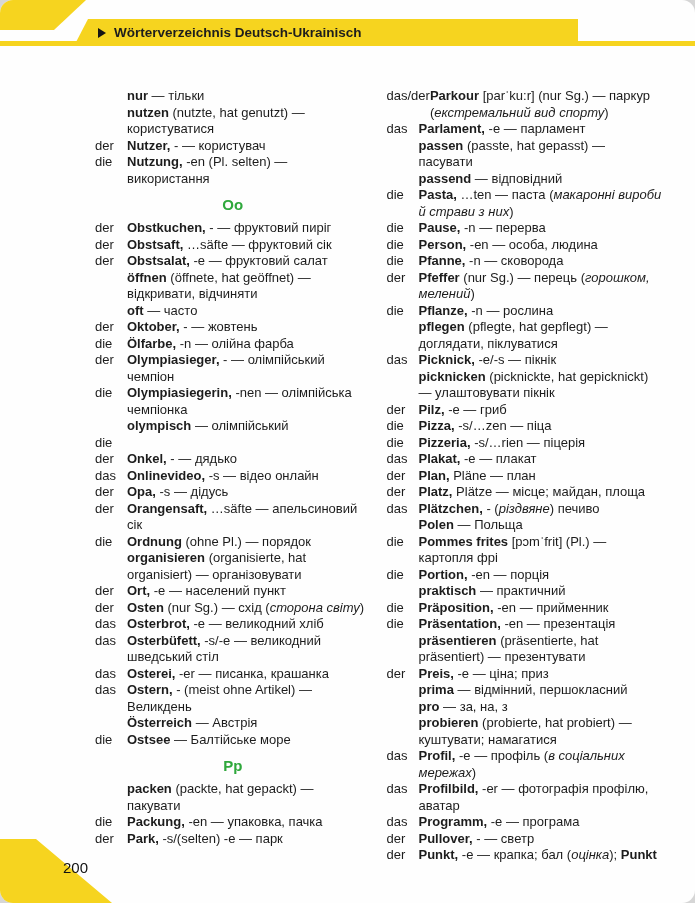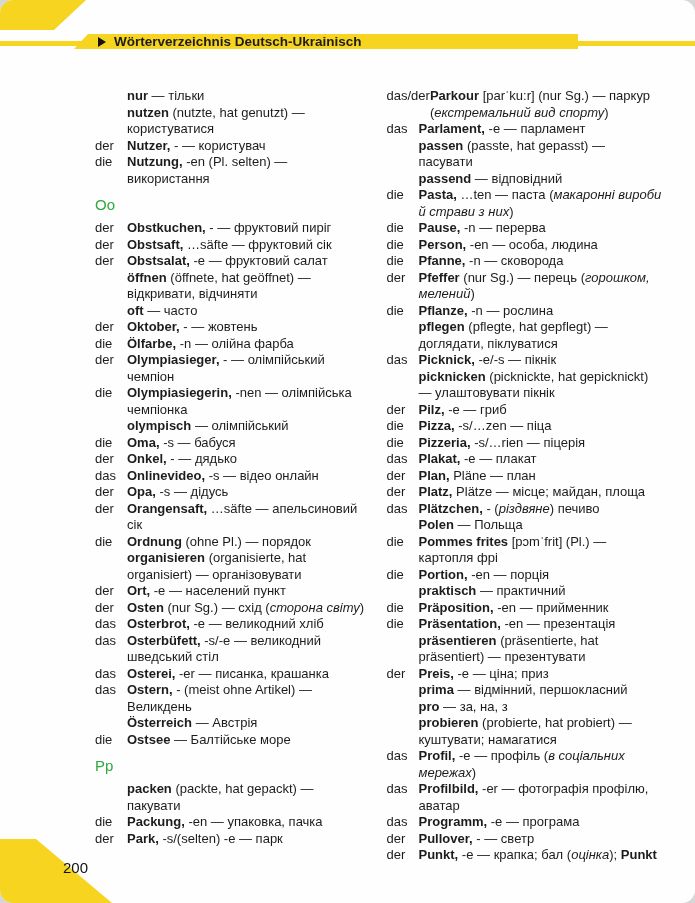--- a/index.html
+++ b/index.html
@@ -22,21 +22,21 @@
   .corner-ribbon{
     position:absolute;left:0;top:0;width:86px;height:30px;
     background:var(--yellow);
     clip-path:polygon(0 0, 86px 0, 54px 100%, 0 100%);
   }
   .header-rule{
     position:absolute;left:0;top:41px;width:100%;height:5px;
     background:var(--yellow);
   }
   .header-bar{
-    position:absolute;left:74px;top:34px;width:504px;height:15px;
+    position:absolute;left:74px;top:19px;width:504px;height:27px;
     background:var(--yellow);
     clip-path:polygon(14px 0, 100% 0, 100% 100%, 0 100%);
     display:flex;align-items:center;
     padding-left:24px;box-sizing:border-box;
   }
   .chevron{
     width:0;height:0;
     border-left:8px solid #141414;
     border-top:5px solid transparent;
     border-bottom:5px solid transparent;
@@ -50,22 +50,22 @@
     position:absolute;left:95px;right:33px;top:88px;bottom:40px;
     display:flex;gap:16px;overflow:hidden;
   }
   .col{flex:1 1 0;min-width:0;}
   .entry{display:flex;font-size:13px;line-height:16.5px;}
   .article{flex:0 0 auto;min-width:32px;white-space:nowrap;}
   .entry-body{flex:1 1 auto;min-width:0;}
   .bold{font-weight:bold;}
   .ital{font-style:italic;}
   .section-head{
-    color:var(--green);font-weight:normal;font-size:15px;
-    line-height:17px;margin:9px 0 7px;
+    color:var(--green);font-weight:bold;font-size:15px;
+    text-align:center;line-height:17px;margin:9px 0 7px;
   }
   
   .footer-ribbon{
     position:absolute;left:0;bottom:0;width:118px;height:64px;
     background:var(--yellow);
     clip-path:polygon(0 0, 36px 0, 112px 100%, 0 100%);
   }
   .page-number{
     position:absolute;left:63px;bottom:27px;
     font-weight:normal;font-size:15px;color:#111;
@@ -137,21 +137,20 @@
         <div class="entry">
           <span class="article">die</span>
           <span class="entry-body"><span class="bold">Olympiasiegerin,</span><span class=""> -nen — олімпійська чемпіонка</span></span>
         </div>
         <div class="entry">
           <span class="article"></span>
           <span class="entry-body"><span class="bold">olympisch</span><span class=""> — олімпійський</span></span>
         </div>
         <div class="entry">
           <span class="article">die</span>
-          <span class="entry-body"><span class="bold">Oma,</span><span class=""> -s — бабуся</span></span>
         </div>
         <div class="entry">
           <span class="article">der</span>
           <span class="entry-body"><span class="bold">Onkel,</span><span class=""> - — дядько</span></span>
         </div>
         <div class="entry">
           <span class="article">das</span>
           <span class="entry-body"><span class="bold">Onlinevideo,</span><span class=""> -s — відео онлайн</span></span>
         </div>
         <div class="entry">

